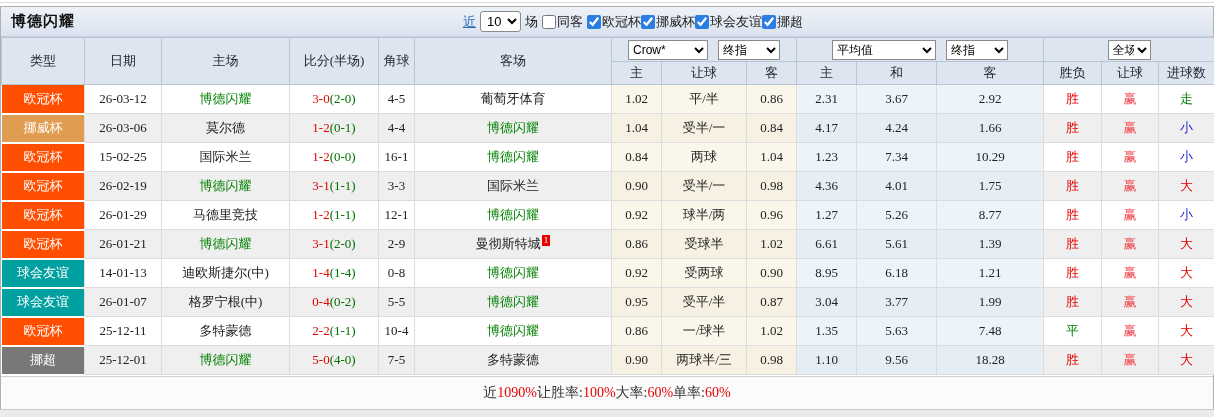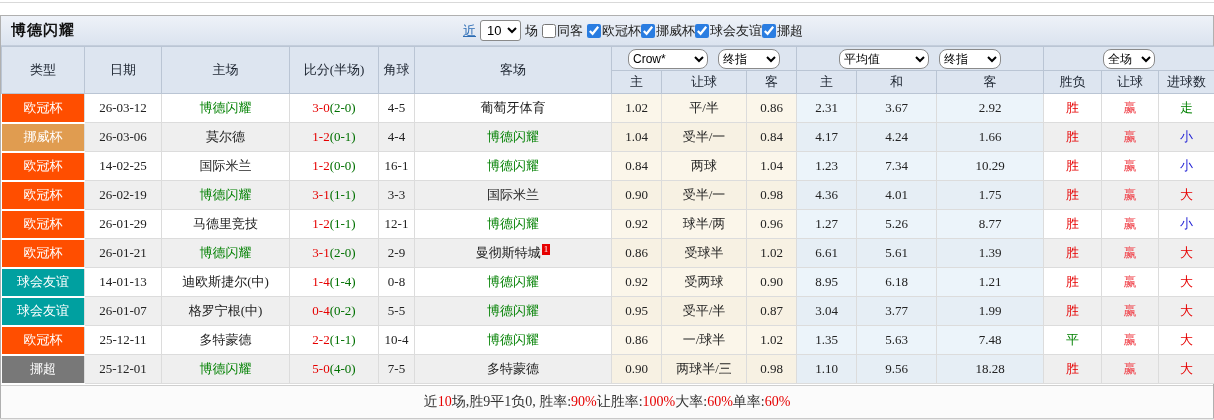--- a/index.html
+++ b/index.html
@@ -1,19 +1,19 @@
 <!DOCTYPE html>
 <html><head>
 <meta charset="utf-8">
 <style>
   * { box-sizing: border-box; margin: 0; padding: 0; }
   html,body { width: 1214px; height: 420px; background:#fff; overflow:hidden;
     font-family: "Liberation Serif", serif; }
   .page-topline { height:1px; background:#d9d9d9; margin-top:2px; }
-  .wrap { margin-top:12px; border:1px solid #b0b0b0; border-bottom:none; background:#fff; }
+  .wrap { margin-top:3px; border:1px solid #b0b0b0; border-bottom:none; background:#fff; }
 
   
   .toolbar { height:30px; background:linear-gradient(#eef2f8,#dbe3ef);
     border-bottom:1px solid #c3cddb; display:flex; align-items:center; padding:0 10px; }
   .toolbar .title { font-weight:bold; font-size:15px; color:#111; letter-spacing:1px; }
   .controls { margin-left:auto; margin-right:400px; display:flex; align-items:center;
     gap:4px; font-size:13px; color:#222; white-space:nowrap; }
   .controls a.recent { color:#2c6cb5; text-decoration:underline; cursor:pointer; }
   .controls select { font-family:"Liberation Sans",sans-serif; font-size:13px; height:21px;
     border:1px solid #8a8a8a; border-radius:3px; background:#fff; padding:0 2px; }
@@ -23,21 +23,21 @@
 
   
   table { border-collapse:collapse; table-layout:fixed; width:1212px; font-size:13px; }
   thead th { background:#dde5f0; border:1px solid #bac5d4; font-weight:normal;
     color:#1c2430; font-size:13px; }
   tr.group-row th { height:24px; }
   tr.sub-row th { height:23px; }
   th.group-cell { padding:1px 0; }
   .group-inner { display:flex; justify-content:center; align-items:center; gap:10px; }
   .group-inner select { font-family:"Liberation Sans",sans-serif; font-size:12px; height:20px;
-    border:1px solid #8a8a8a; border-radius:8px; background:#fff; }
+    border:1px solid #8a8a8a; border-radius:0; background:#fff; }
   tbody td { border:1px solid #dcdcdc; text-align:center; height:29px; color:#222;
     overflow:hidden; white-space:nowrap; }
   tr.alt td { background:#efefef; }
   tr.norm td { background:#ffffff; }
   td.type-cell { color:#fff; border-bottom:2px solid #fff; border-top:none;
     border-left:1px solid #fff; font-size:13px; }
   td.crow-bg { background:#fbf6ea !important; }
   td.avg-bg  { background:#ecf4fa !important; }
   tr.alt td.crow-bg { background:#f7f1e3 !important; }
   tr.alt td.avg-bg  { background:#e6eef5 !important; }
@@ -124,31 +124,31 @@
             <select style="width:80px">
               <option>Crow*</option>
             </select>
             <select style="width:62px">
               <option>终指</option>
             </select>
           </span>
         </th>
         <th colspan="3" class="group-cell">
           <span class="group-inner">
-            <select style="width:90px">
+            <select style="width:104px">
               <option>平均值</option>
             </select>
             <select style="width:62px">
               <option>终指</option>
             </select>
           </span>
         </th>
         <th colspan="3" class="group-cell">
           <span class="group-inner">
-            <select style="width:52px">
+            <select style="width:43px">
               <option>全场</option>
             </select>
           </span>
         </th>
       </tr>
       <tr class="sub-row">
         <th>主</th>
         <th>让球</th>
         <th>客</th>
         <th>主</th>
@@ -193,21 +193,21 @@
       <td class="crow-bg">0.84</td>
       <td class="avg-bg">4.17</td>
       <td class="avg-bg">4.24</td>
       <td class="avg-bg">1.66</td>
       <td style="color: rgb(230, 0, 0);">胜</td>
       <td style="color: rgb(240, 68, 76);">赢</td>
       <td style="color: rgb(34, 34, 213);">小</td>
     </tr>
         <tr class="norm">
       <td class="type-cell" style="background: rgb(255, 78, 0);">欧冠杯</td>
-      <td>14-02-25</td>
+      <td>15-02-25</td>
       <td>国际米兰</td>
       <td>
         <span class="score-ft">1-2</span><span class="score-ht">(0-0)</span>
       </td>
       <td>16-1</td>
       <td class="self">博德闪耀</td>
       <td class="crow-bg">0.84</td>
       <td class="crow-bg">两球</td>
       <td class="crow-bg">1.04</td>
       <td class="avg-bg">1.23</td>
@@ -349,21 +349,20 @@
       <td style="color: rgb(230, 0, 0);">胜</td>
       <td style="color: rgb(240, 68, 76);">赢</td>
       <td style="color: rgb(230, 0, 0);">大</td>
     </tr>
       </tbody>
   </table>
 
   <div class="summary">
       <span>近</span>
       <span class="hl">10</span>
-      <span>场,胜9平1负0, 胜率:</span>
       <span class="hl">90%</span>
       <span> 让胜率:</span>
       <span class="hl">100%</span>
       <span> 大率:</span>
       <span class="hl">60%</span>
       <span> 单率:</span>
       <span class="hl">60%</span>
     </div>
 </div>
 <div class="bottom-strip"></div>

